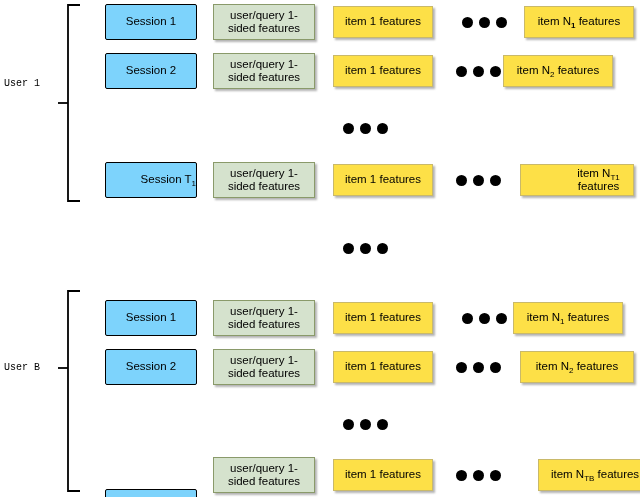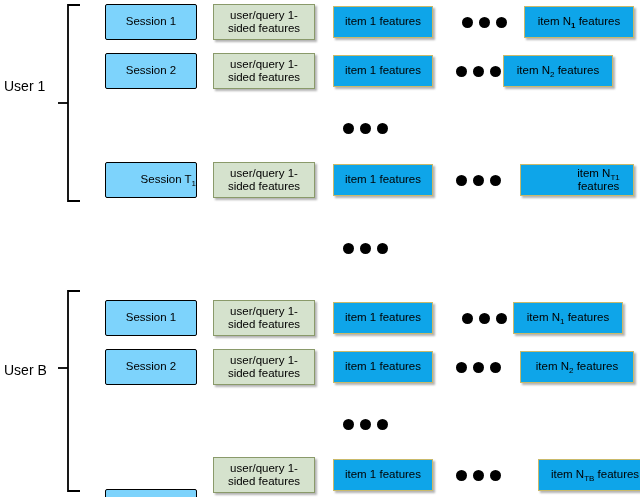--- a/index.html
+++ b/index.html
@@ -37,28 +37,29 @@
     background: #7dd3fc;
     border-radius: 2px;
   }
   .green-box {
     border: 1px solid #8a9a6a;
     background: #d5e2cd;
     box-shadow: 2px 2px 2px rgba(0,0,0,0.30);
   }
   .yellow-box {
     border: 1px solid #c9b96a;
-    background: #0ea5e9;
+    background: #fde047;
     box-shadow: 2px 2px 2px rgba(0,0,0,0.30);
   }
   .user-label {
     position: absolute;
-    font-size: 14px;
+    font-size: 10px;
     color: #000000;
     white-space: nowrap;
+    font-family: Liberation Mono, monospace;
   }
   .dots {
     position: absolute;
     display: flex;
     align-items: center;
     justify-content: center;
     gap: 6px;
   }
   .dots span {
     display: block;

